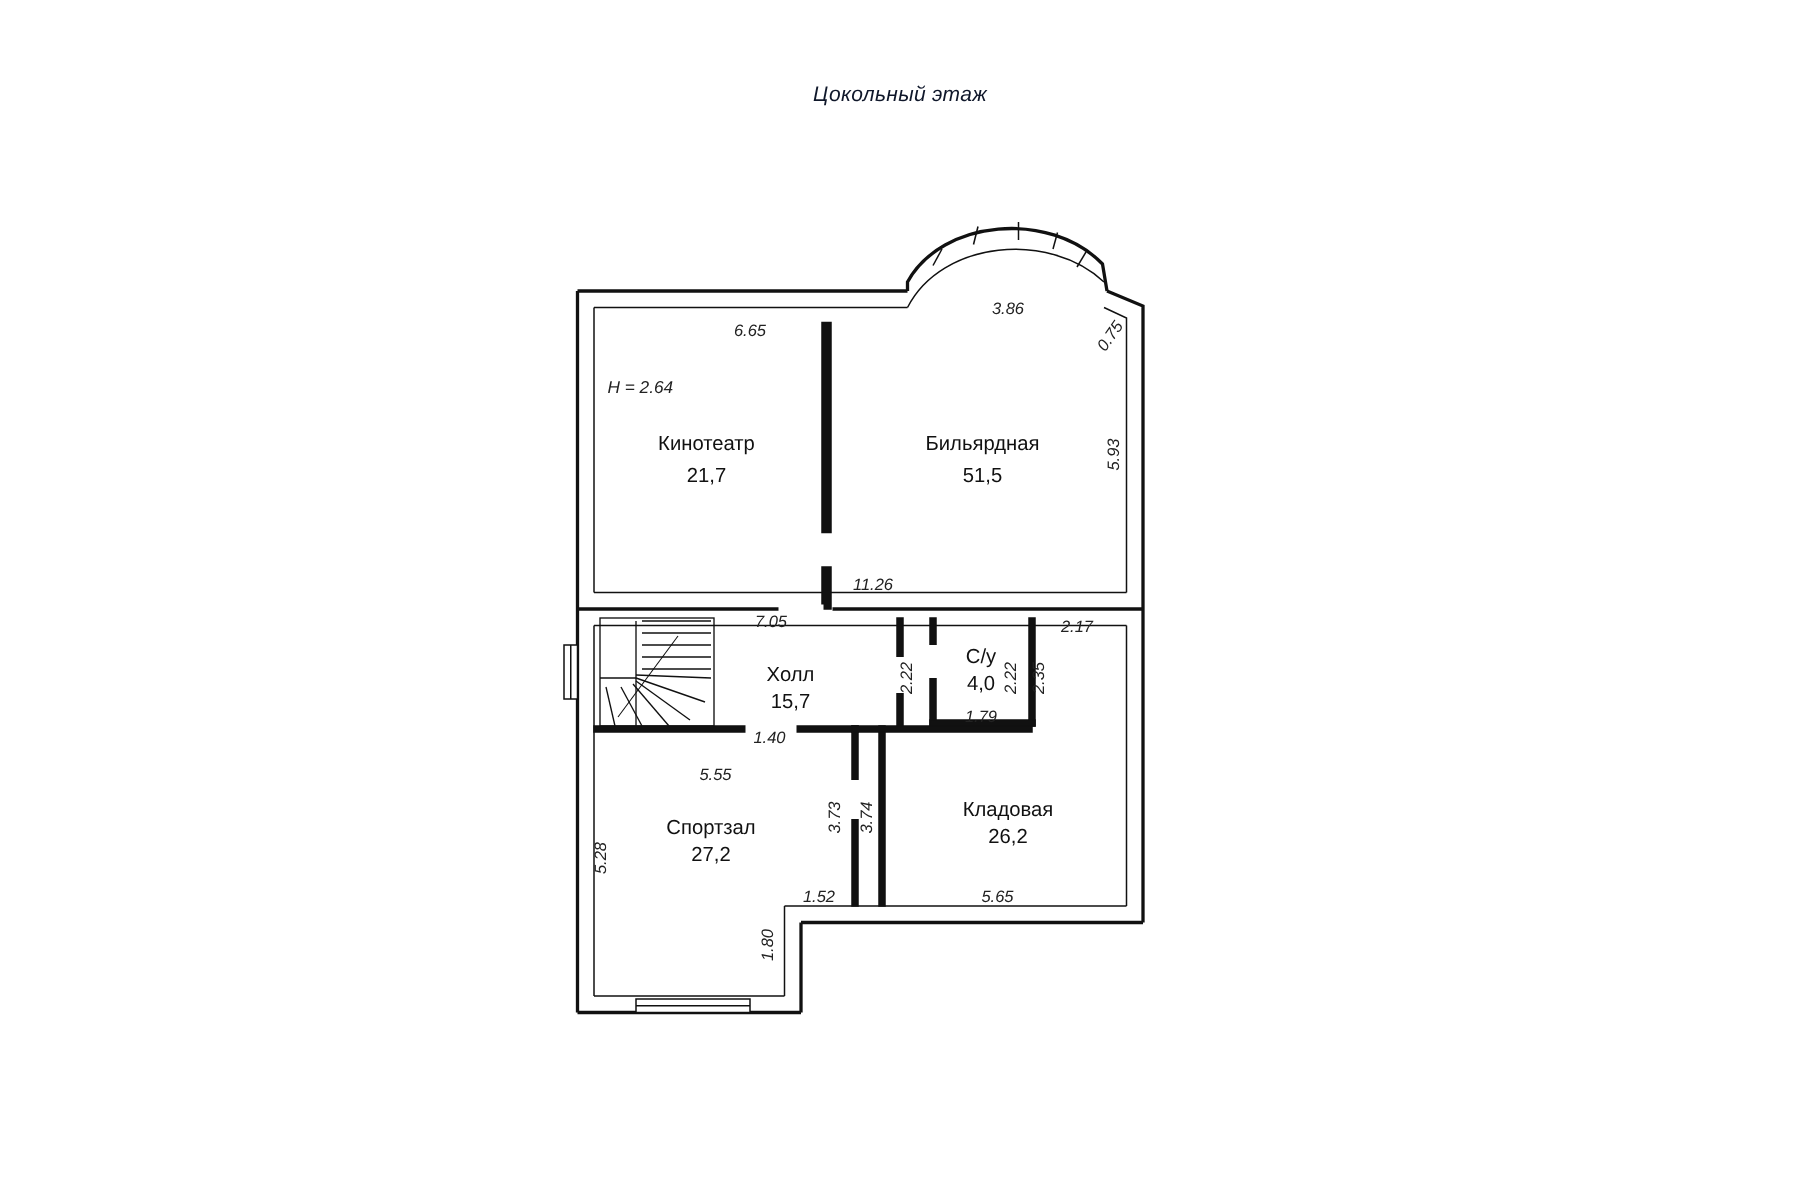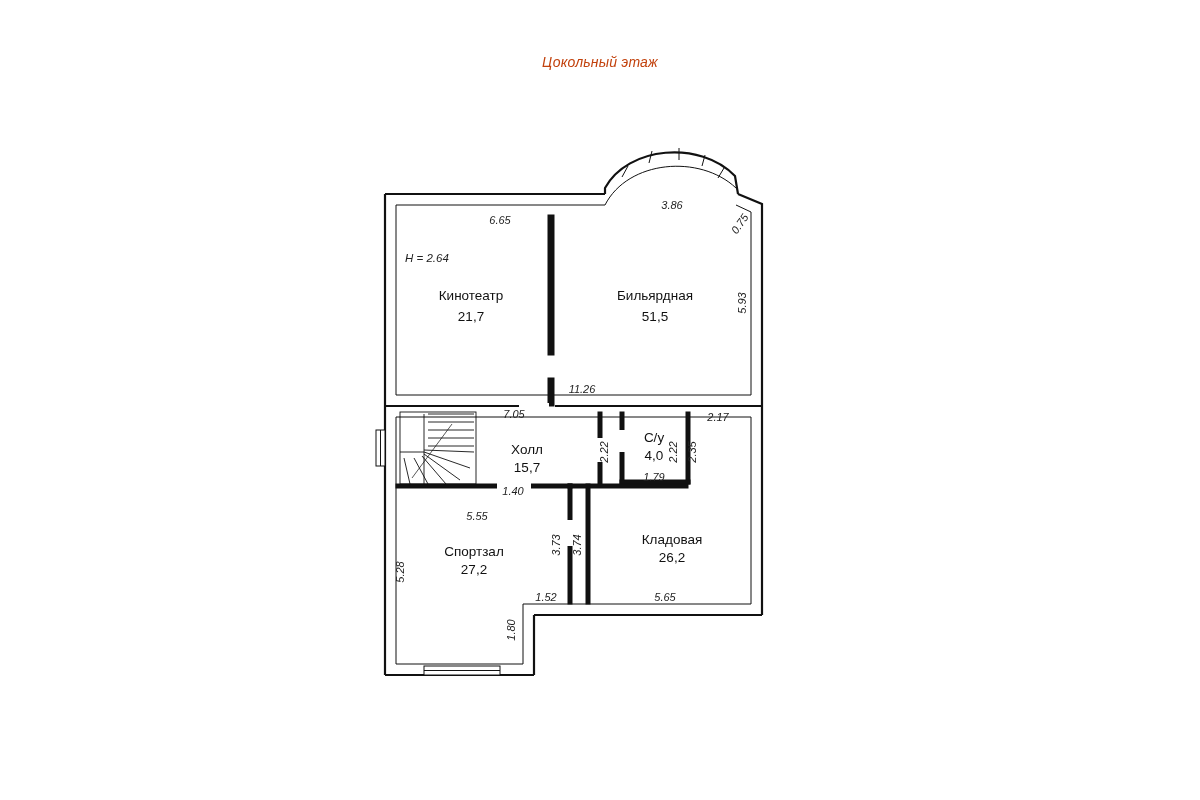--- a/index.html
+++ b/index.html
@@ -23,21 +23,21 @@
   }
   .title {
     position: absolute;
     left: 0;
     top: 54px;
     width: 1200px;
     text-align: center;
     font-style: italic;
     font-size: 14px;
     font-family: "Liberation Sans", sans-serif;
-    color: #c2410c;
+    color: #0f172a;
     letter-spacing: 0.2px;
   }
   svg {
     position: absolute;
     left: 0;
     top: 0;
     display: block;
   }
   .room-name {
     font-family: "Liberation Sans", sans-serif;

